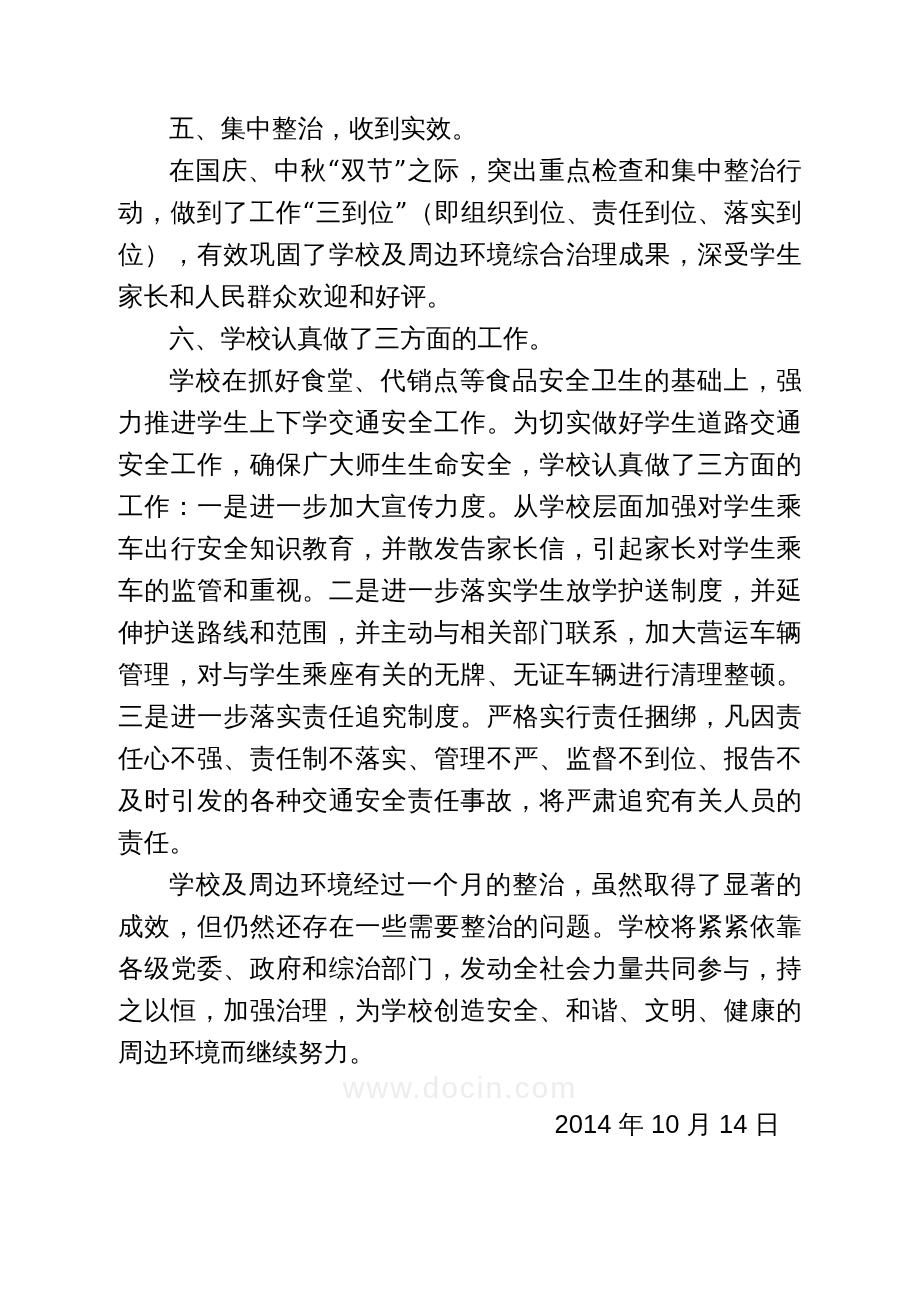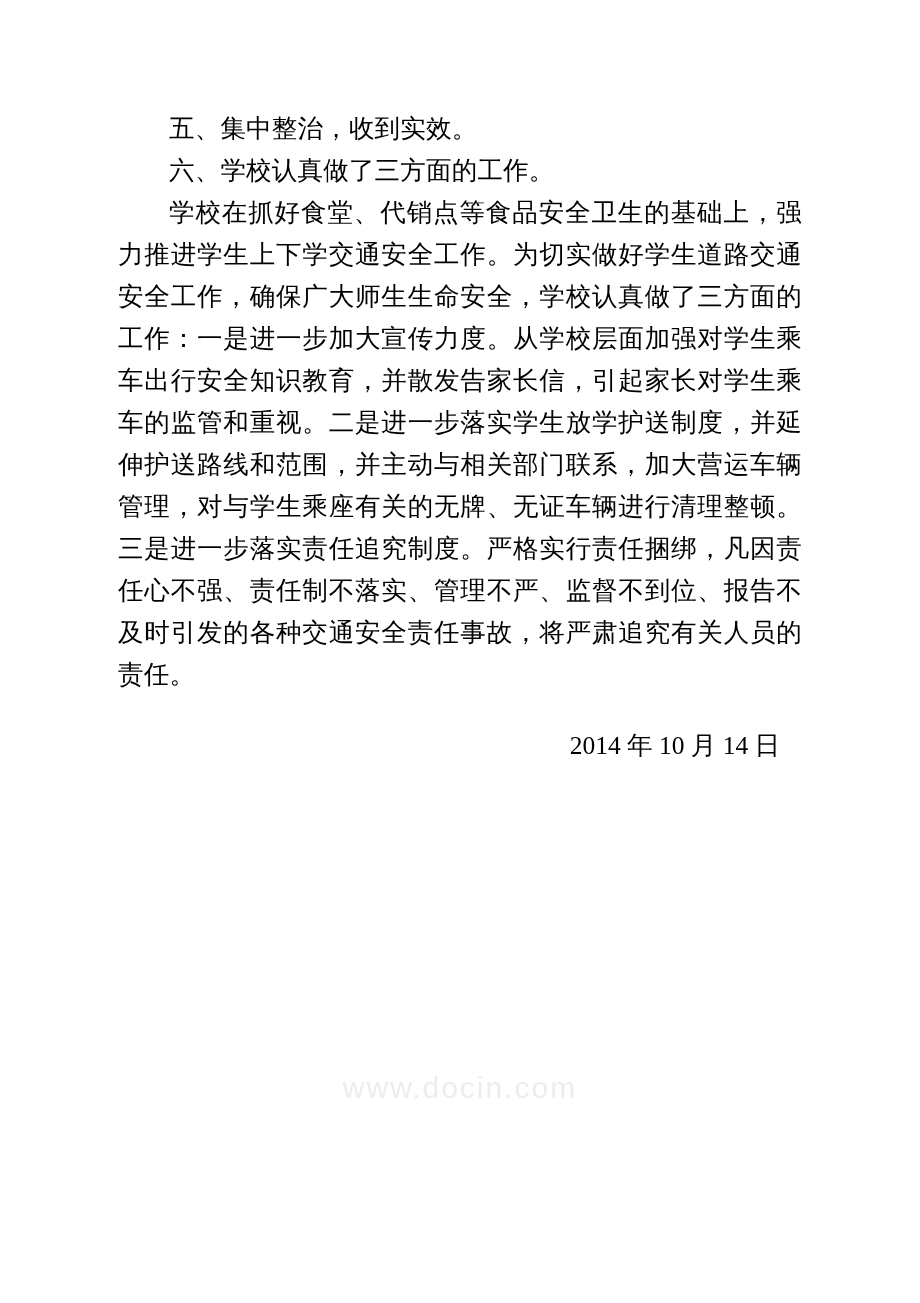--- a/index.html
+++ b/index.html
@@ -41,21 +41,21 @@
   p.para.heading {
     text-indent: 2em;
   }
   .date-line {
     margin: 0;
     padding-top: 30px;
     font-size: 25.5px;
     line-height: 42px;
     text-align: right;
     padding-right: 22px;
-    font-family: Liberation Serif, serif;
+    font-family: Liberation Sans, sans-serif;
   }
   .watermark {
     position: absolute;
     left: 118px;
     top: 1060px;
     width: 684px;
     text-align: center;
     font-size: 30px;
     color: #ededed;
     letter-spacing: 2px;
@@ -67,18 +67,20 @@
 </style>
 </head>
 <body>
 
 <div class="page">
 
   <div class="watermark">www.docin.com</div>
 
   <div class="doc-body">
     <p class="para heading">五、集中整治，收到实效。</p>
+    <p class="para">在国庆、中秋“双节”之际，突出重点检查和集中整治行动，做到了工作“三到位”（即组织到位、责任到位、落实到位），有效巩固了学校及周边环境综合治理成果，深受学生家长和人民群众欢迎和好评。</p>
     <p class="para heading">六、学校认真做了三方面的工作。</p>
     <p class="para">学校在抓好食堂、代销点等食品安全卫生的基础上，强力推进学生上下学交通安全工作。为切实做好学生道路交通安全工作，确保广大师生生命安全，学校认真做了三方面的工作：一是进一步加大宣传力度。从学校层面加强对学生乘车出行安全知识教育，并散发告家长信，引起家长对学生乘车的监管和重视。二是进一步落实学生放学护送制度，并延伸护送路线和范围，并主动与相关部门联系，加大营运车辆管理，对与学生乘座有关的无牌、无证车辆进行清理整顿。三是进一步落实责任追究制度。严格实行责任捆绑，凡因责任心不强、责任制不落实、管理不严、监督不到位、报告不及时引发的各种交通安全责任事故，将严肃追究有关人员的责任。</p>
+    <p class="para">学校及周边环境经过一个月的整治，虽然取得了显著的成效，但仍然还存在一些需要整治的问题。学校将紧紧依靠各级党委、政府和综治部门，发动全社会力量共同参与，持之以恒，加强治理，为学校创造安全、和谐、文明、健康的周边环境而继续努力。</p>
     <p class="date-line">2014 年 10 月 14 日</p>
   </div>
 
 </div>
 
 </body></html>

